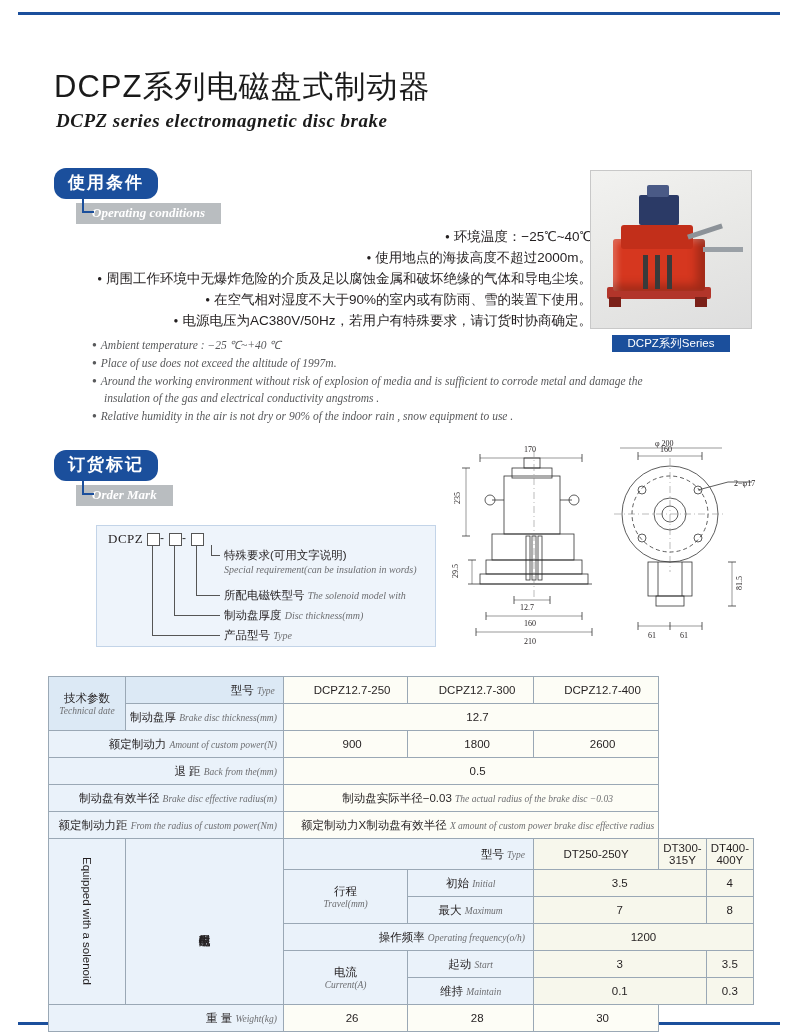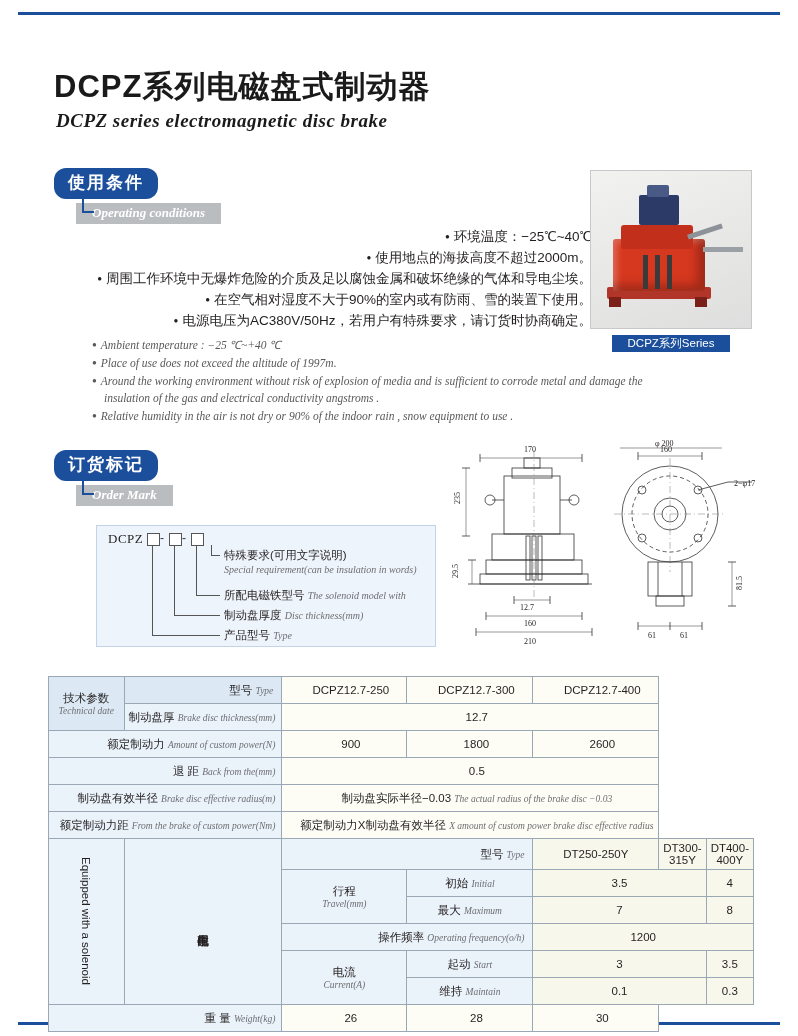--- a/index.html
+++ b/index.html
@@ -32,21 +32,21 @@
     position: absolute;
     left: 18px; top: 1022px;
     width: 762px;
     height: 3px;
     background: #1b4f9c;
   }
   .title-cn {
     position: absolute;
     left: 54px; top: 66px;
     font-size: 31px;
-    font-weight: bold;
+    font-weight: normal;
     letter-spacing: 1px;
     color: #1a1a1a;
     font-family: "Liberation Sans", sans-serif;
   }
   .title-en {
     position: absolute;
     left: 56px; top: 110px;
     font-size: 19px;
     font-style: italic;
     font-weight: bold;
@@ -545,21 +545,21 @@
         <span class="en">Brake disc effective radius(m)</span>
       </td>
       <td class="val" colspan="3">
         <span>制动盘实际半径−0.03</span>
         <span class="en">The actual radius of the brake disc −0.03</span>
       </td>
     </tr>
     <tr>
       <td class="lbl" colspan="2">
         <span>额定制动力距</span>
-        <span class="en">From the brake of custom power(Nm)</span>
+        <span class="en">From the radius of custom power(Nm)</span>
       </td>
       <td class="val" colspan="3">
         <span>额定制动力X制动盘有效半径</span>
         <span class="en">X amount of custom power brake disc effective radius</span>
       </td>
     </tr>
 
     <tr>
       <td class="lbl2" rowspan="6" style="width:22px;">
         <span class="vert">Equipped with a solenoid</span>

